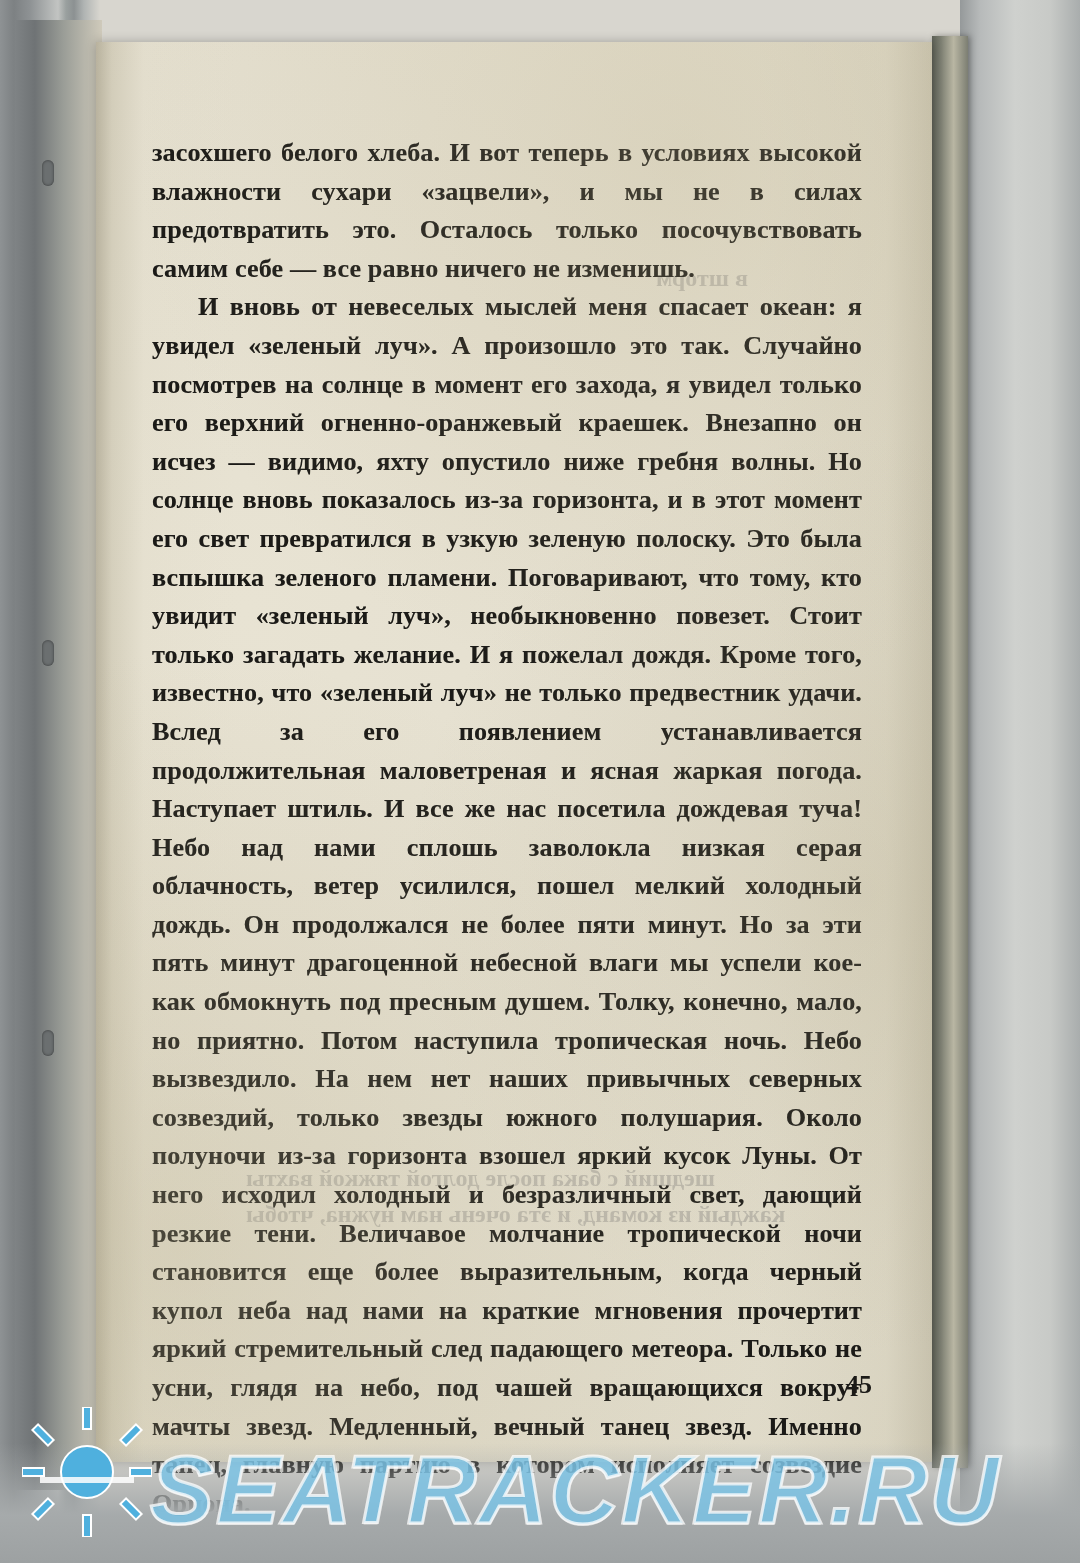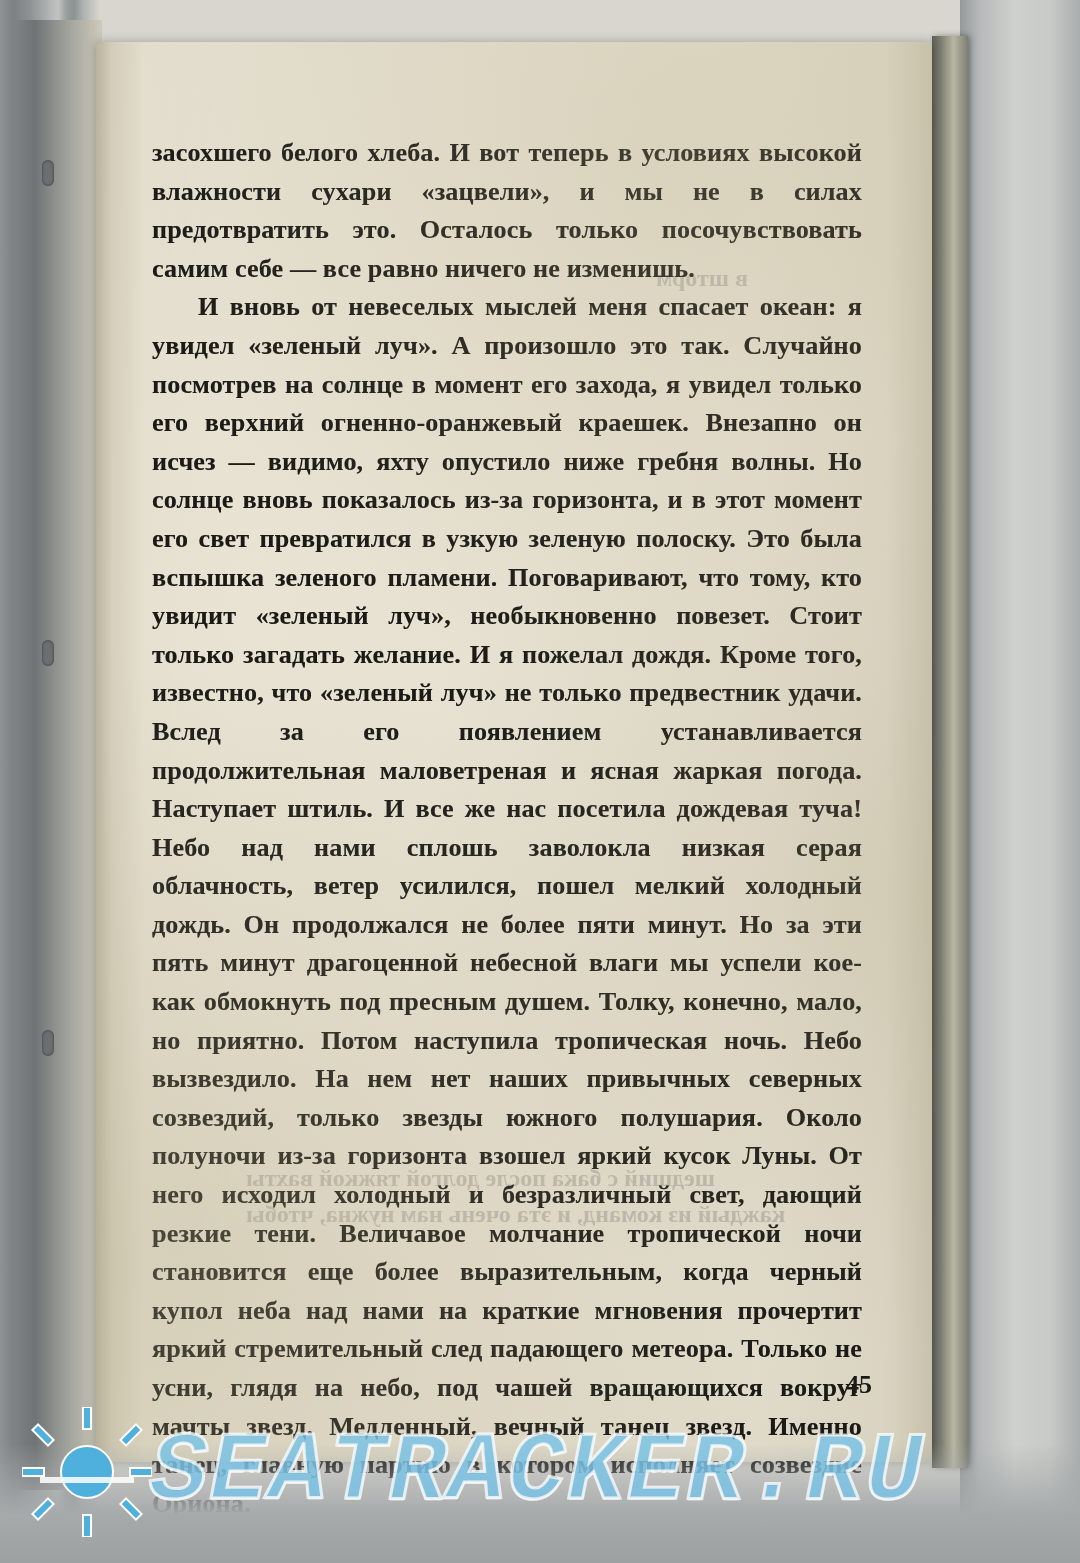--- a/index.html
+++ b/index.html
@@ -161,22 +161,22 @@
     position: absolute;
     left: 0;
     bottom: 0;
     width: 1080px;
     height: 190px;
     pointer-events: none;
   }
   .wm-text {
     position: absolute;
     left: 150px;
-    bottom: 36px;
-    font-family: Liberation Mono, monospace;
+    bottom: 18px;
+    font-family: Liberation Sans, sans-serif;
     font-weight: 700;
     font-style: italic;
     font-size: 96px;
     letter-spacing: 2px;
     color: rgba(79,176,222,0.62);
     -webkit-text-stroke: 3px rgba(255,255,255,0.75);
     text-shadow: 0 2px 0 rgba(255,255,255,0.5);
     white-space: nowrap;
   }
   .wm-sun {

